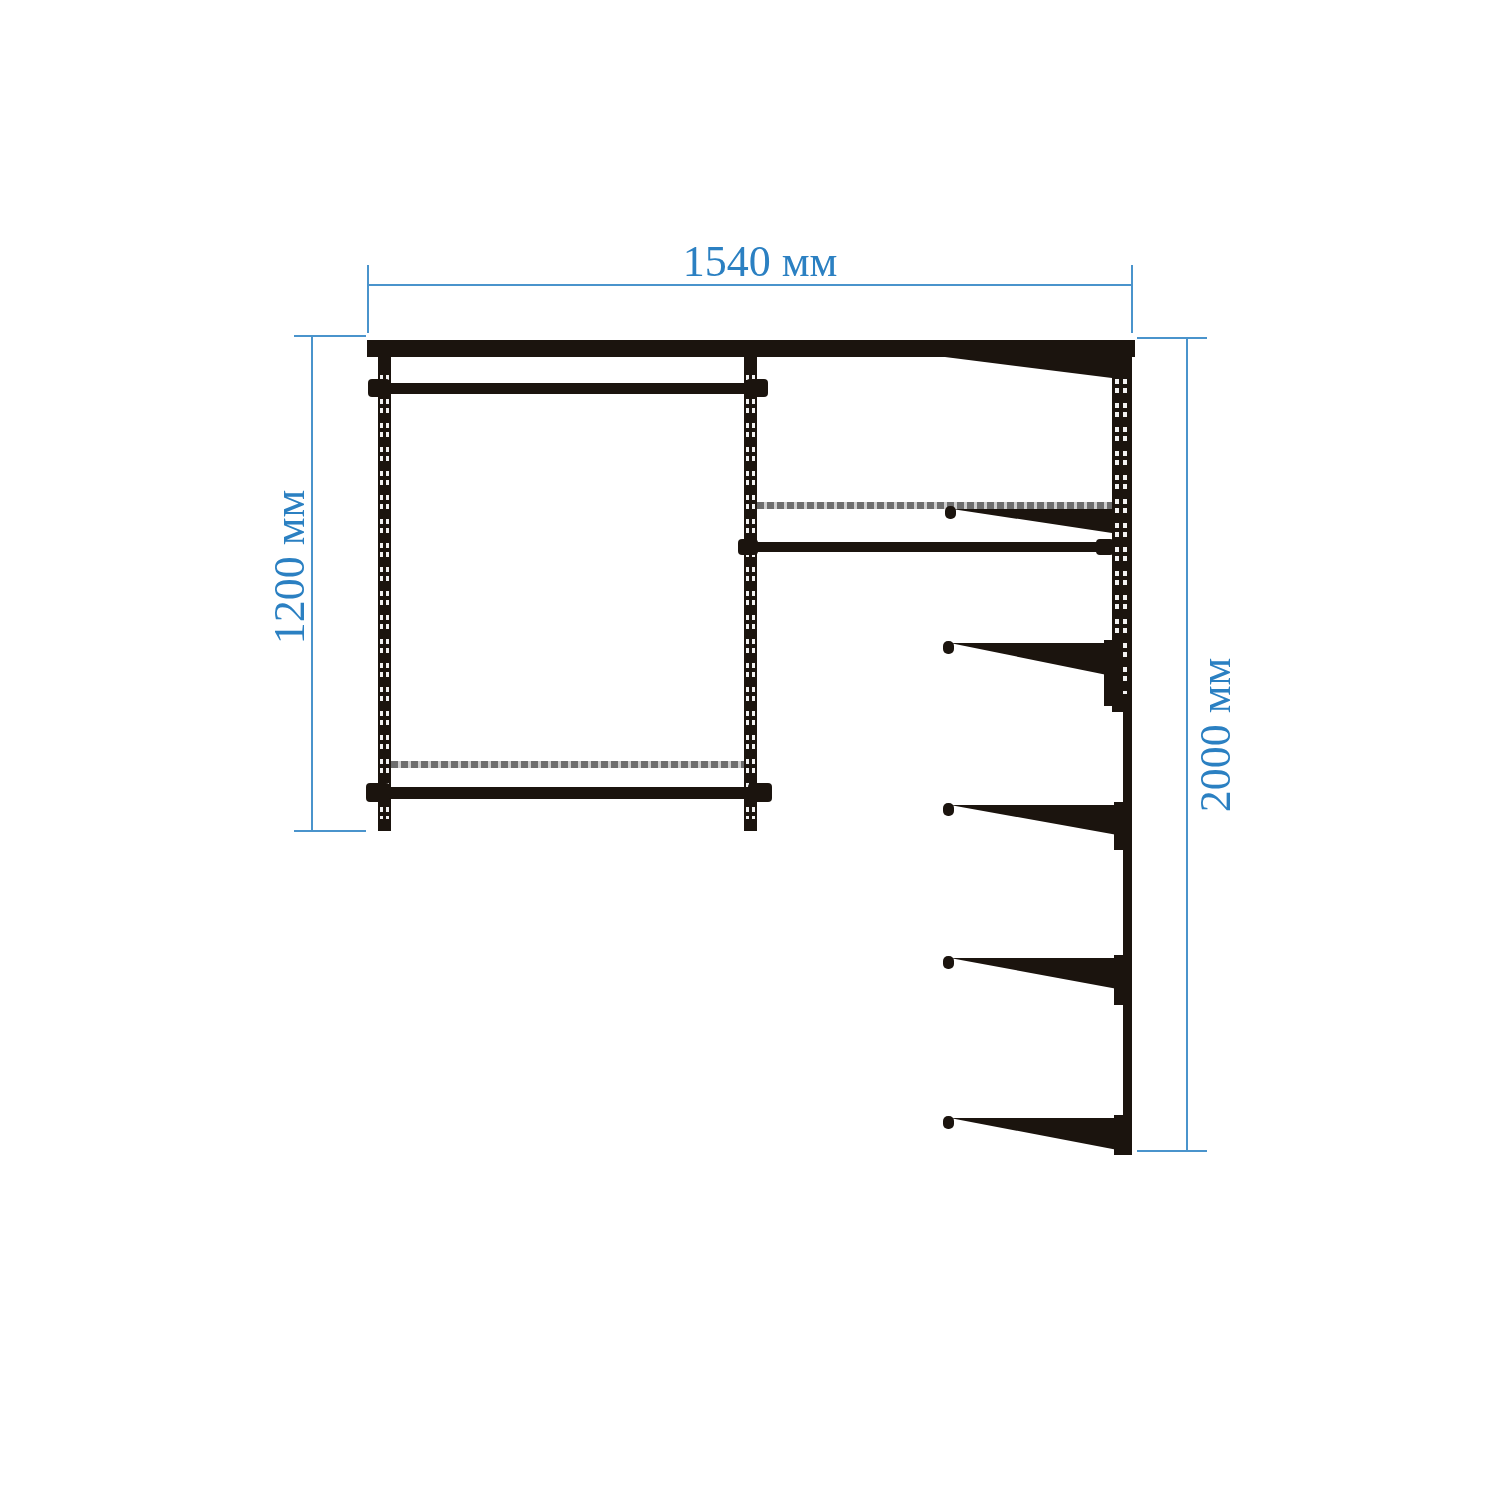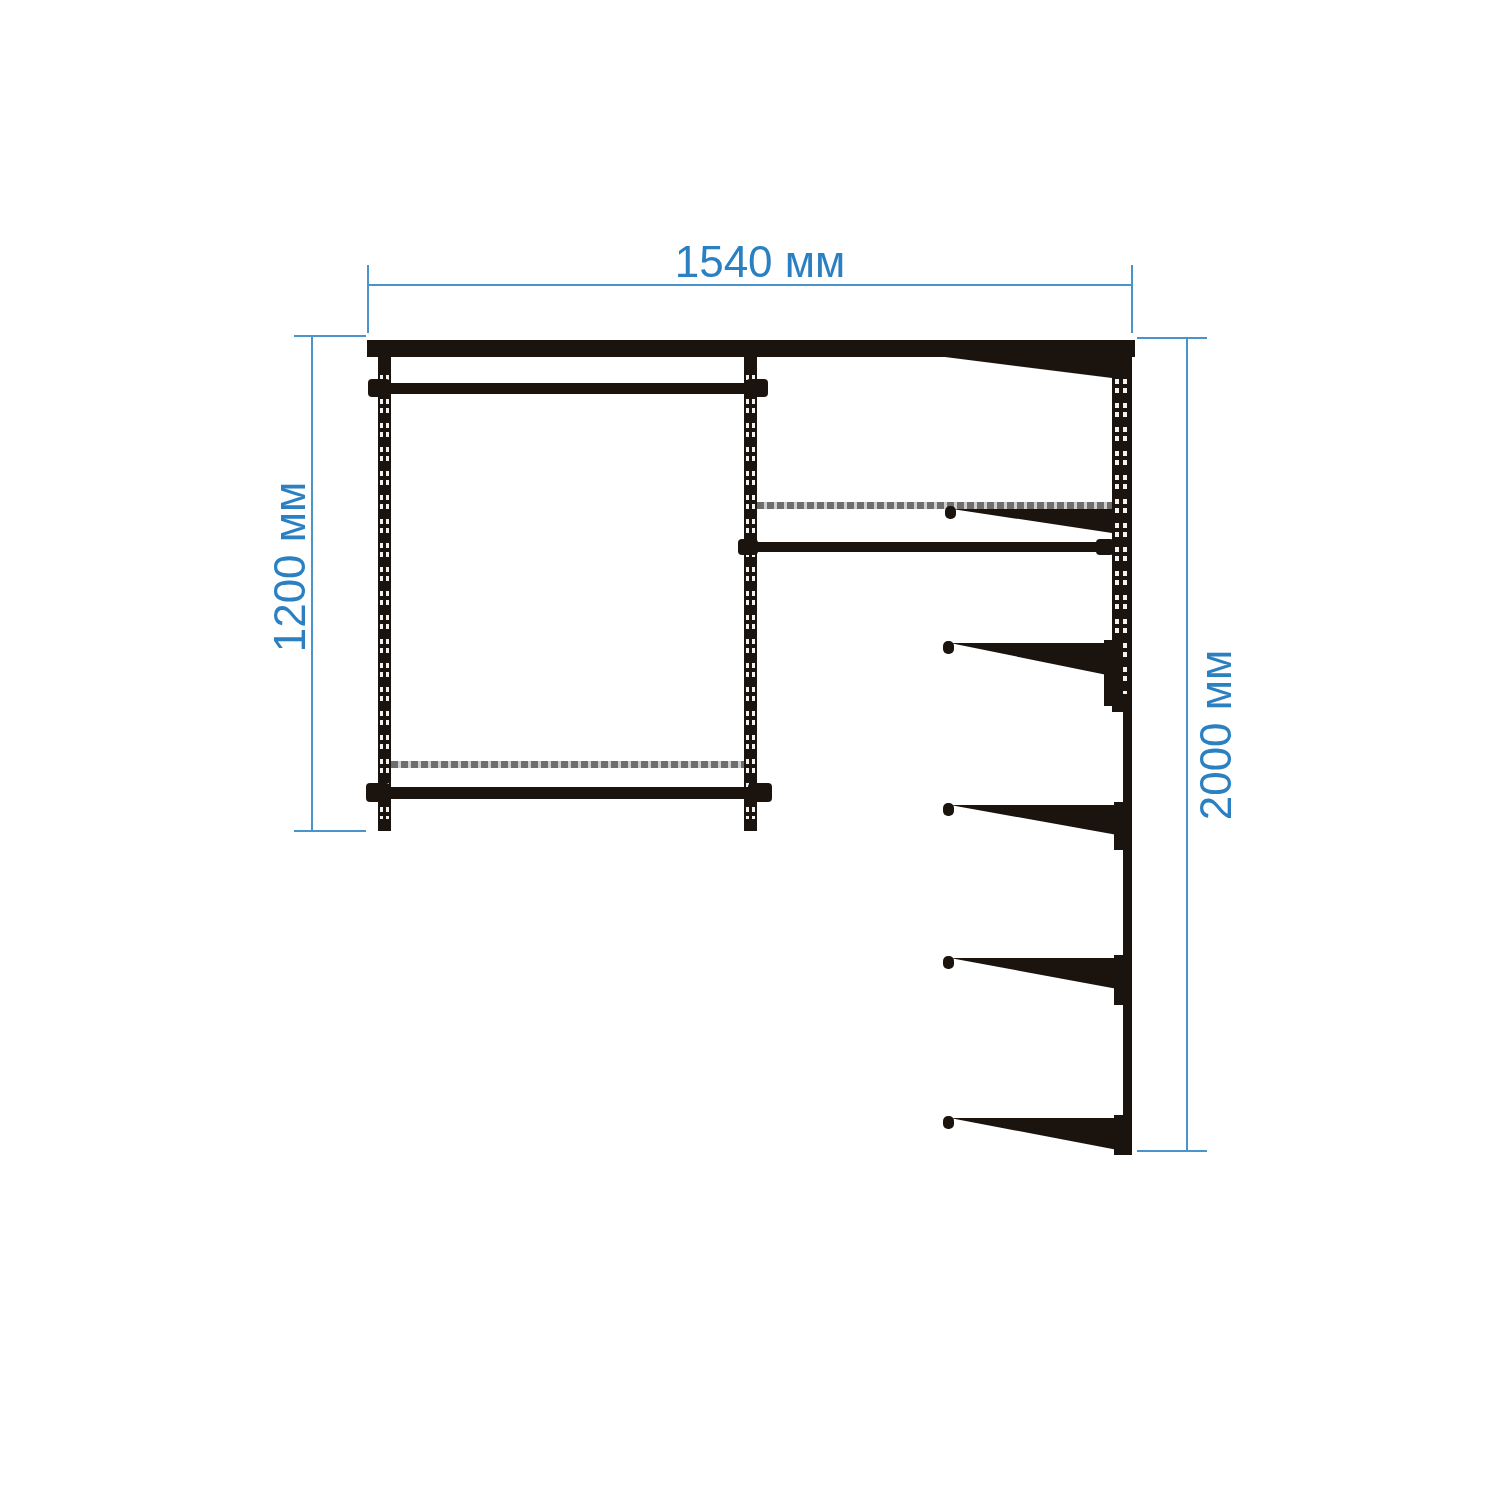--- a/index.html
+++ b/index.html
@@ -1,20 +1,20 @@
 <!DOCTYPE html>
 <html style="--background: #ffffff; --structure: #1b140e; --dimension_line: #4a94cc; --dimension_text: #2b80c2; --wire_shelf: #8d8d8d;"><head>
 <meta charset="utf-8">
 <style>
   html,body{margin:0;padding:0;background:#fff;}
   .canvas{
     position:relative;
     width:1344px;height:1496px;
     background:var(--background,#fff);
-    font-family:Liberation Sans, sans-serif;
+    font-family:Liberation Serif, serif;
     overflow:hidden;
   }
   .abs{position:absolute;}
   
   .dim-line{background:var(--dimension_line,#4a94cc);}
   .dim-label{
     color:var(--dimension_text,#2b80c2);
     font-size:44px;line-height:44px;
     text-align:center;white-space:nowrap;
   }

